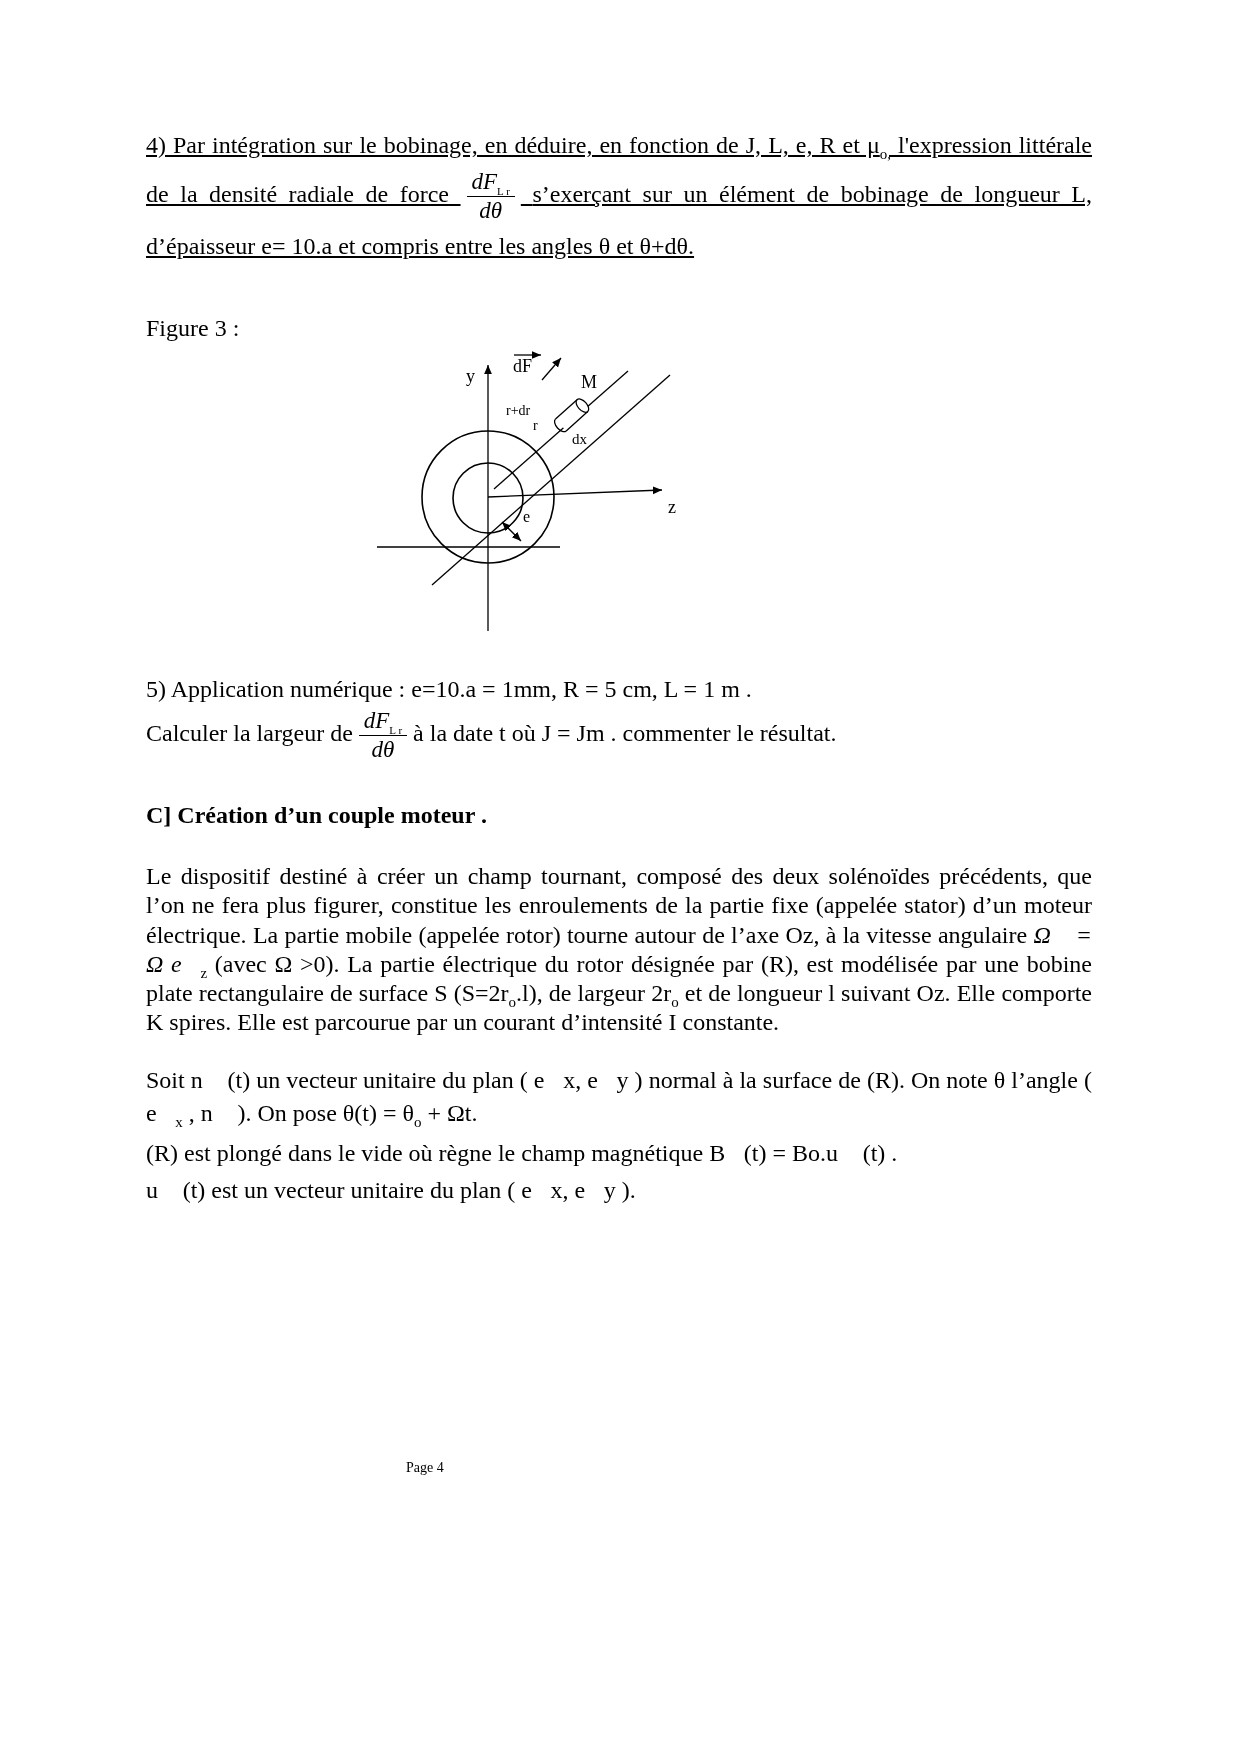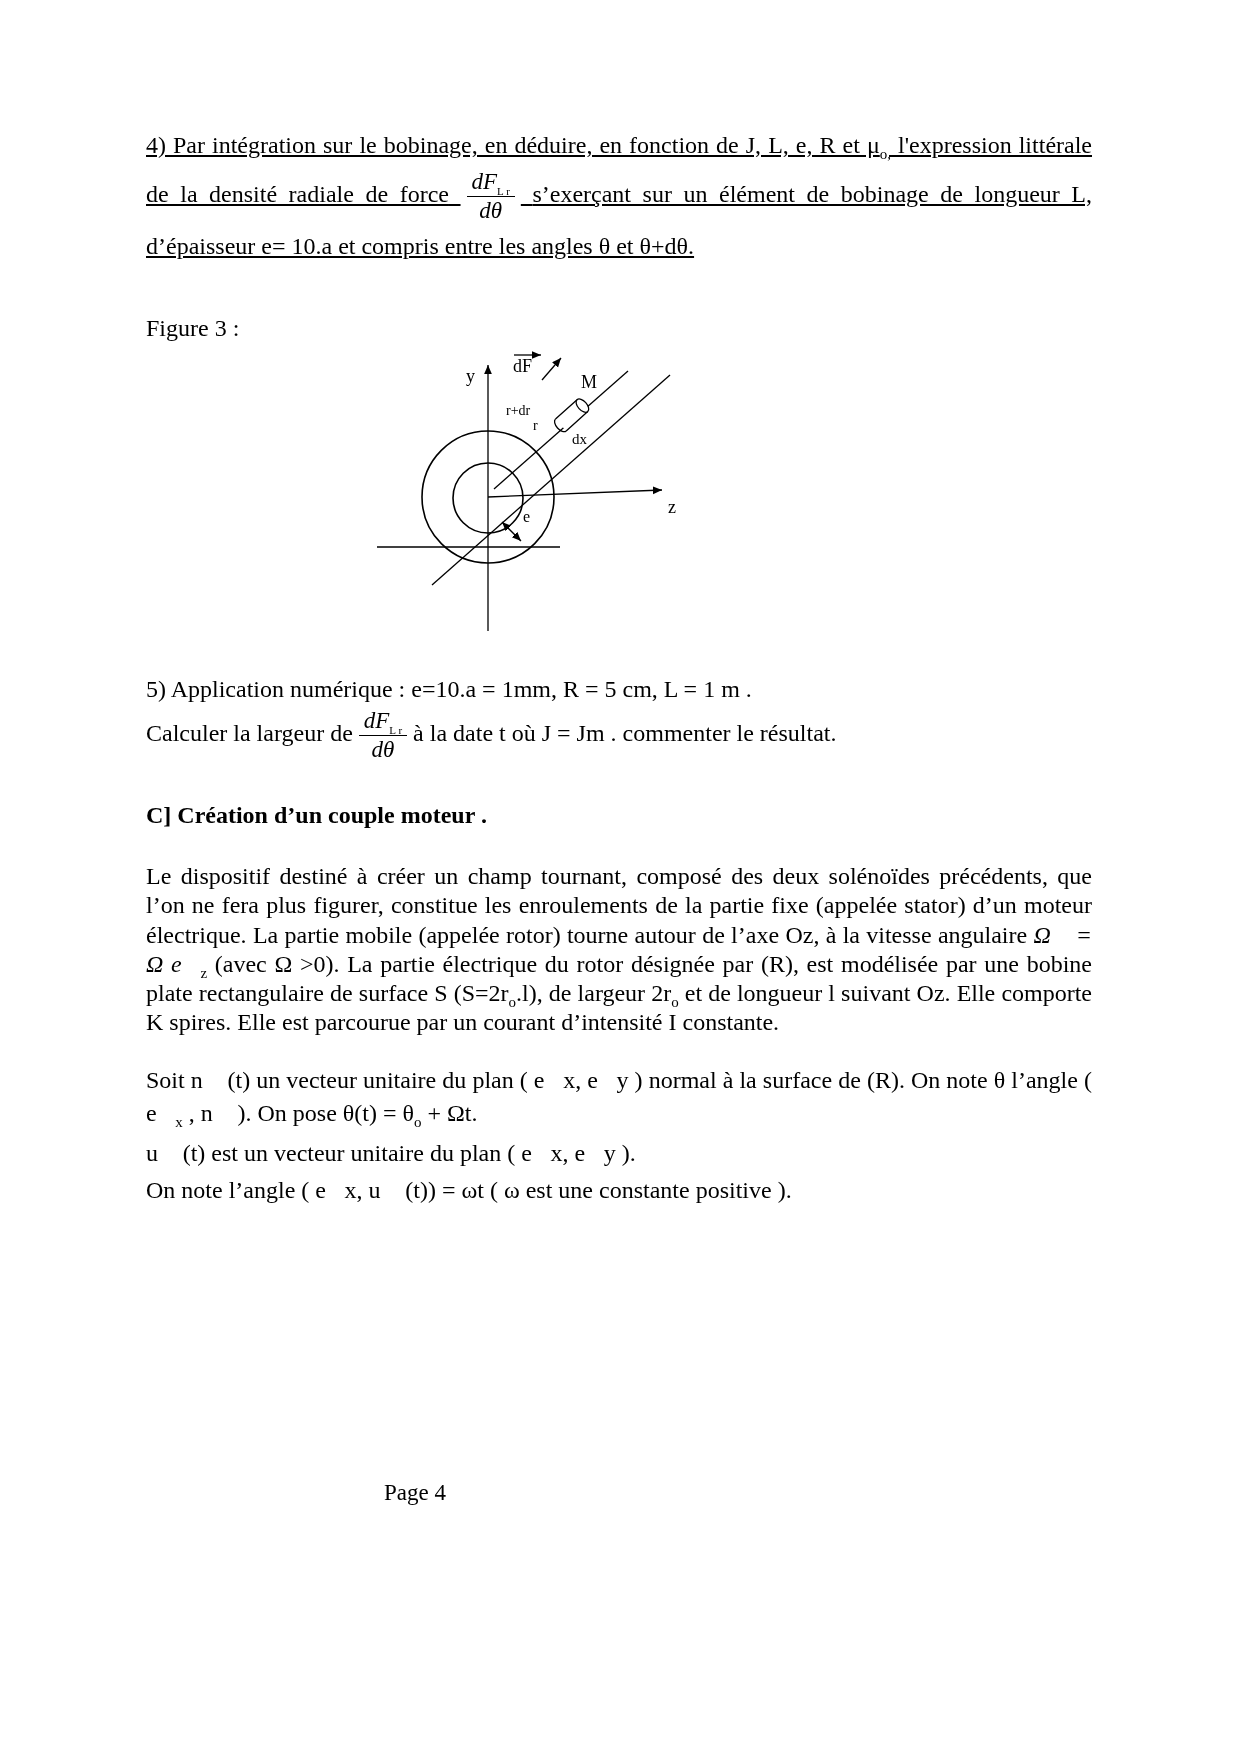--- a/index.html
+++ b/index.html
@@ -35,23 +35,22 @@
     text-align: center;
     line-height: 1.12;
     font-size: 23px;
     margin: 0 6px;
   }
   .frac .num { display: block; border-bottom: 1.4px solid #000; padding: 0 5px 1px 5px; }
   .frac .den { display: block; padding-top: 1px; }
   .frac sub { font-size: 11px; }
   .footer {
     position: absolute;
-    left: 384px; top: 1460px;
-    font-size: 23px;
-    margin-top: 20px;
+    left: 406px; top: 1460px;
+    font-size: 14px;
   }
   svg text { font-family: "Liberation Serif", "DejaVu Serif", serif; }
 </style>
 </head>
 <body>
 
 <div class="page">
   <main class="content">
 
     <p class="para just" id="p4"><span>4) Par intégration sur le bobinage, en déduire, en fonction de J, L, e, R et μ</span><sub>o,</sub><span> l'expression littérale de la densité radiale de force</span>
@@ -103,20 +102,20 @@
       <p class="para"><span>Calculer la largeur de</span><span class="frac"><span class="num"><i>dF</i><sub>L r</sub></span><span class="den"><i>dθ</i></span></span><span>à la date t où J = Jm  . commenter le résultat.</span></p>
     </div>
 
     <p class="para" id="headingC">C] Création d’un couple moteur .</p>
 
     <p class="para just" id="pc"><span>Le dispositif destiné à créer un champ tournant, composé des deux solénoïdes précédents, que l’on ne fera plus figurer, constitue les enroulements de la partie fixe (appelée stator) d’un moteur électrique. La partie mobile (appelée rotor) tourne autour de l’axe Oz, à la vitesse angulaire </span><i>Ω⃗ = Ω e⃗</i><sub>z</sub><span> (avec Ω &gt;0). La partie électrique du rotor désignée par (R), est modélisée par une bobine plate rectangulaire de surface S (S=2r</span><sub>o</sub><span>.l), de largeur 2r</span><sub>o</sub><span> et de longueur l suivant Oz. Elle comporte K spires. Elle est parcourue par un courant d’intensité I constante.</span></p>
 
     <p class="para just" id="ps"><span>Soit n⃗ (t) un vecteur unitaire du plan ( e⃗x, e⃗y ) normal à la surface de (R). On note θ l’angle ( e⃗</span><sub>x</sub><span> , n⃗ ). On pose θ(t) = θ</span><sub>o</sub><span> + Ωt.</span></p>
 
     <div id="pend">
+      <p class="para">(R) est plongé dans le vide où règne le champ magnétique B⃗(t) = Bo.u⃗ (t) .</p>
       <p class="para">u⃗ (t) est un vecteur unitaire du plan ( e⃗x, e⃗y ).</p>
-      <p class="para">On note l’angle ( e⃗x, u⃗ (t)) = ωt ( ω est une constante positive ).</p>
     </div>
 
   </main>
 
   <div class="footer">Page 4</div>
 </div>
 
 </body></html>

